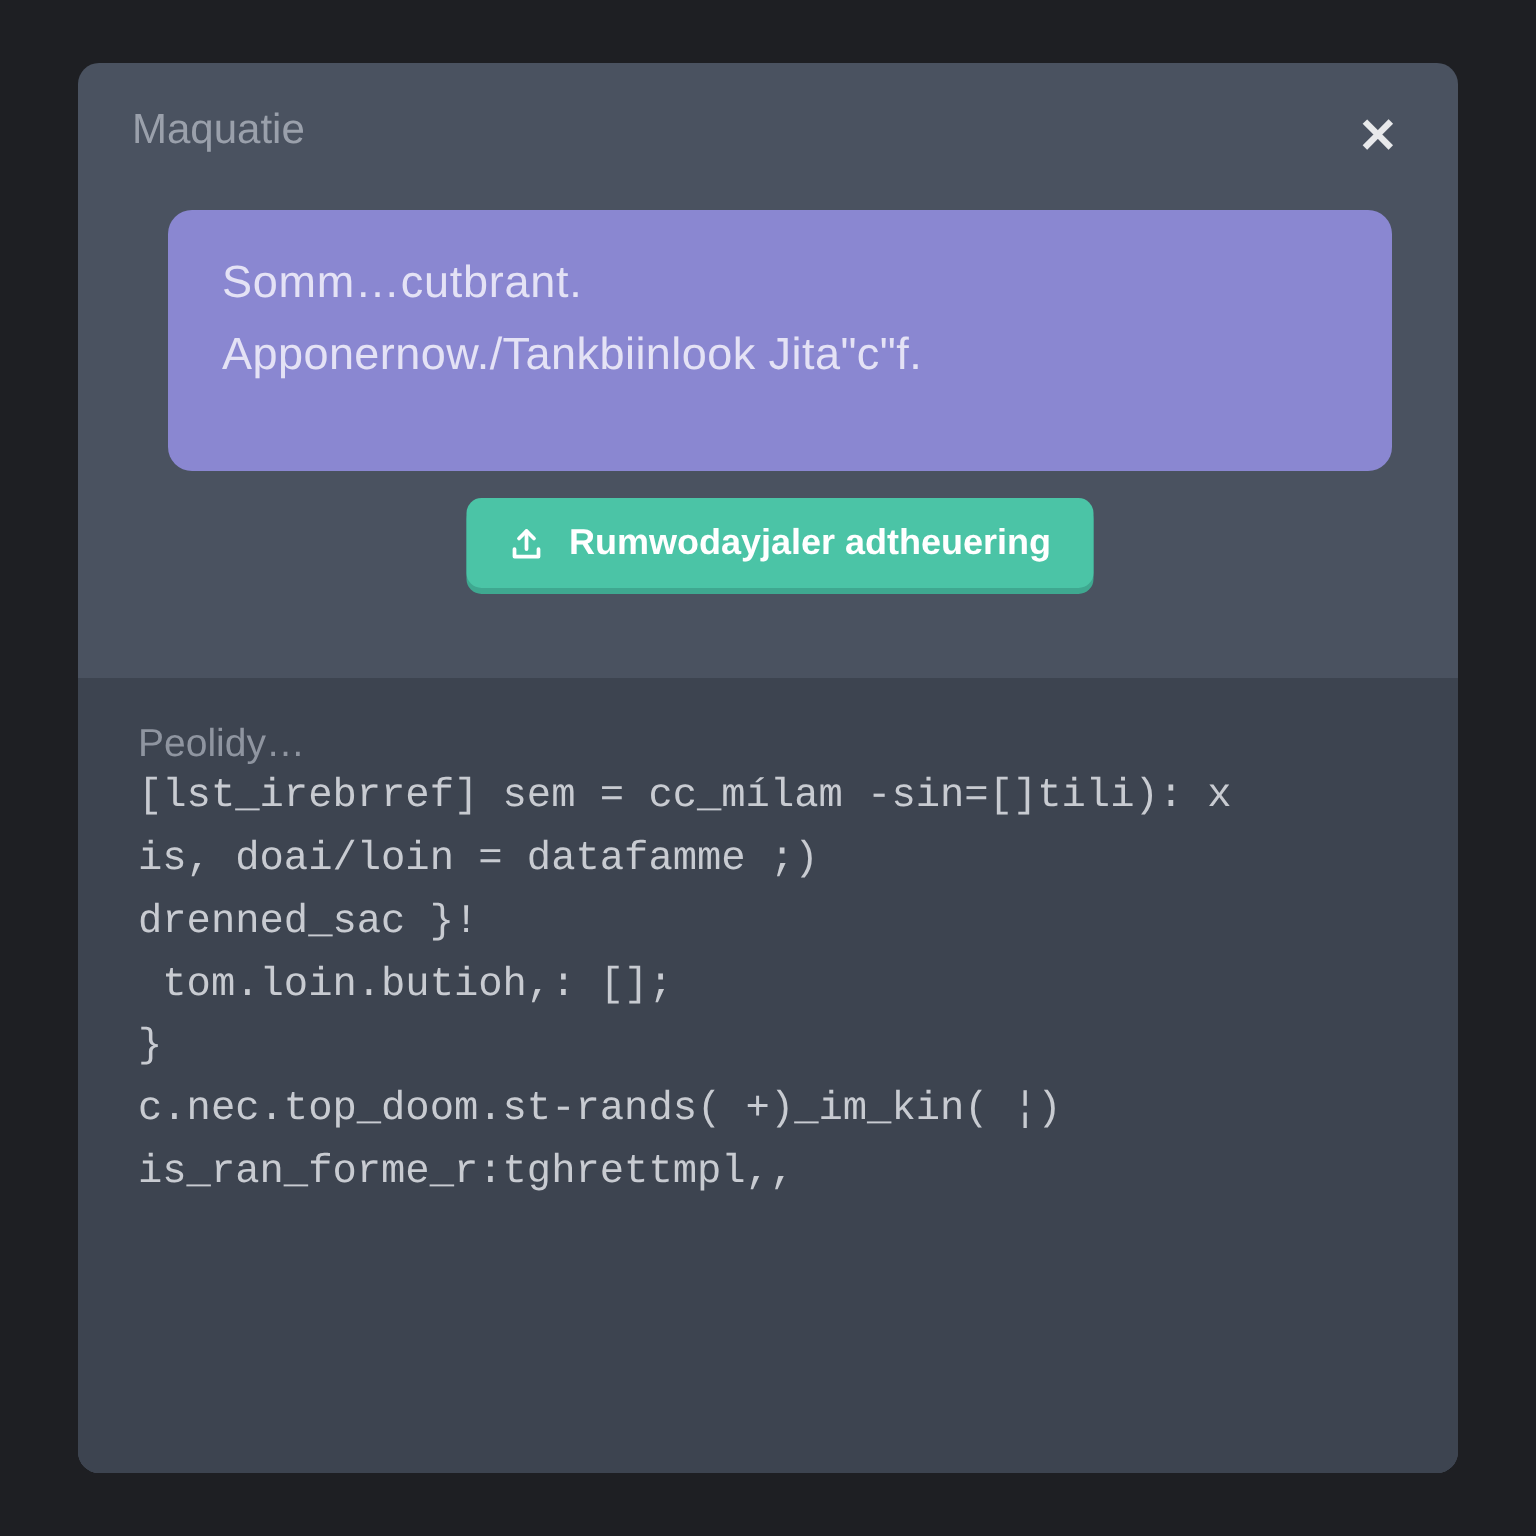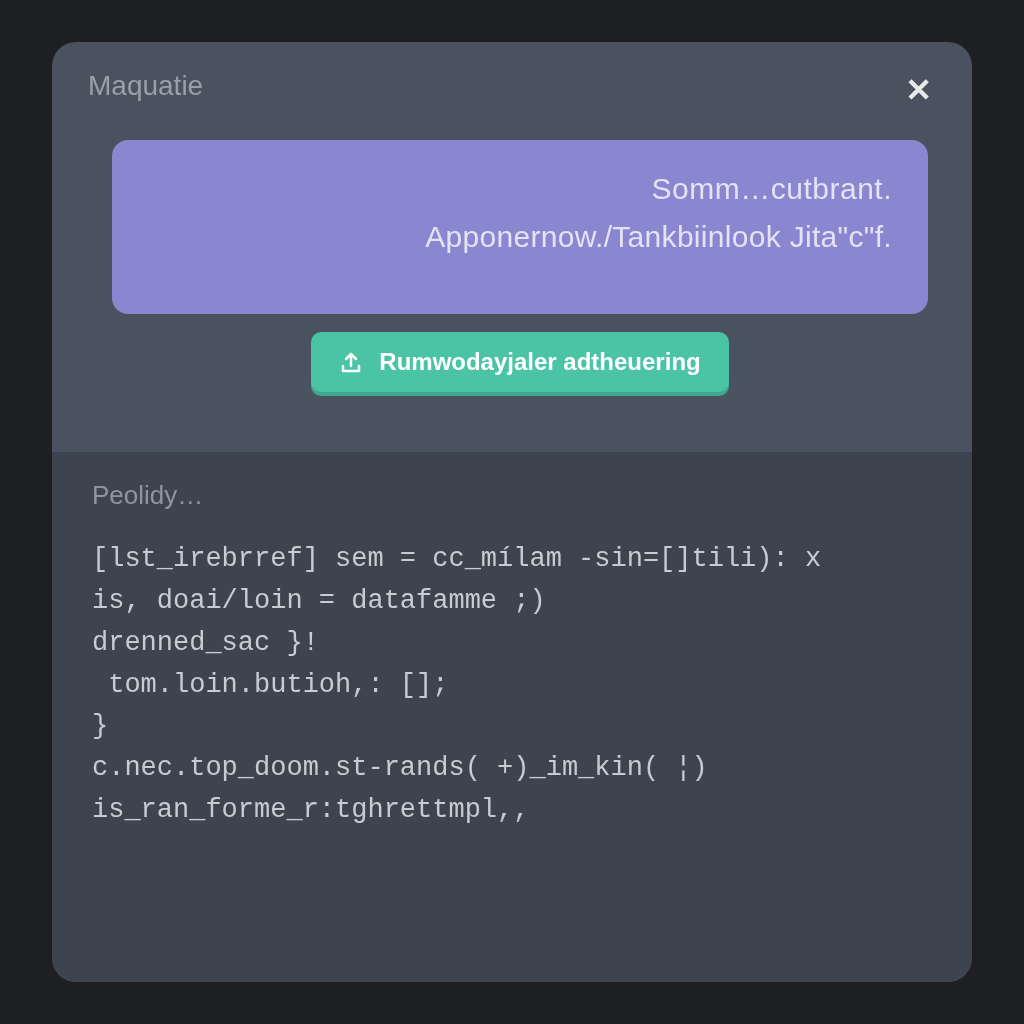--- a/index.html
+++ b/index.html
@@ -10,21 +10,21 @@
       font-family: -apple-system, BlinkMacSystemFont, 'Segoe UI', sans-serif;
       display: flex;
       align-items: center;
       justify-content: center;
       overflow: hidden;
     }
     .modal {
       width: 920px;
       height: 940px;
       background: #4a5260;
-      border-radius: 24px;
+      border-radius: 14px;
       display: flex;
       flex-direction: column;
       overflow: hidden;
     }
     .modal-header {
       display: flex;
       justify-content: space-between;
       align-items: flex-start;
       padding: 28px 36px 0 36px;
     }
@@ -44,21 +44,20 @@
       padding: 4px;
     }
     .upper-section {
       padding: 30px 44px 30px 60px;
     }
     .info-box {
       background: #8a87d1;
       border-radius: 16px;
       padding: 32px 36px 60px 36px;
       color: #e4e2f5;
-      text-align: right;
     }
     .info-line-1 {
       font-size: 30px;
       font-weight: 400;
       margin-bottom: 14px;
       letter-spacing: 0.5px;
     }
     .info-line-2 {
       font-size: 30px;
       font-weight: 400;
@@ -88,21 +87,20 @@
     }
     .lower-section {
       background: #3d4450;
       flex: 1;
       padding: 28px 40px;
     }
     .output-label {
       color: #8f95a0;
       font-size: 26px;
       font-weight: 400;
-      margin-bottom: 28px;
     }
     .code-block {
       font-family: 'Courier New', Courier, monospace;
       color: #c8cbd1;
       font-size: 27px;
       line-height: 1.55;
       white-space: pre;
     }
   </style>
 </head>

